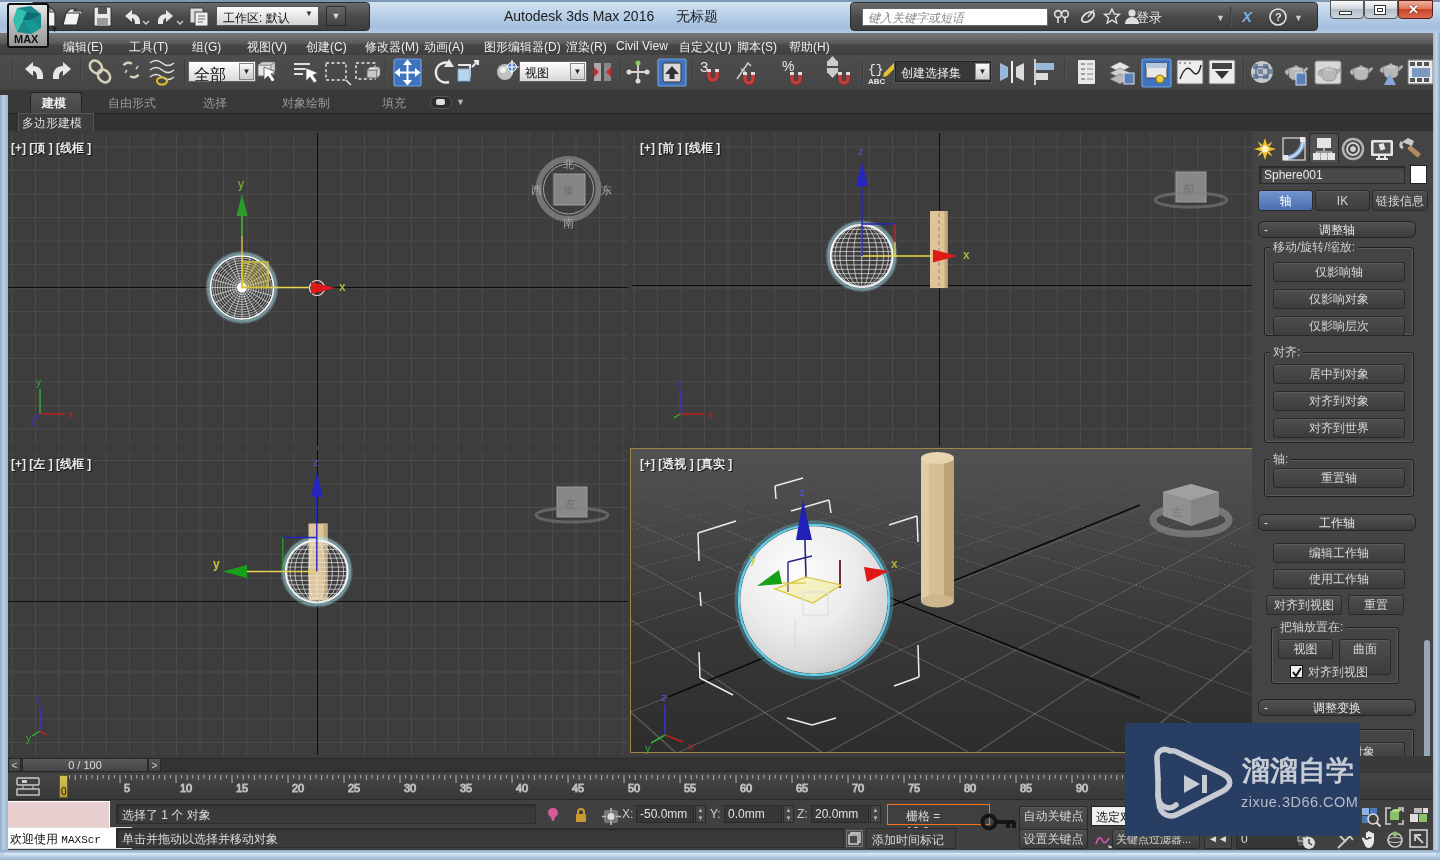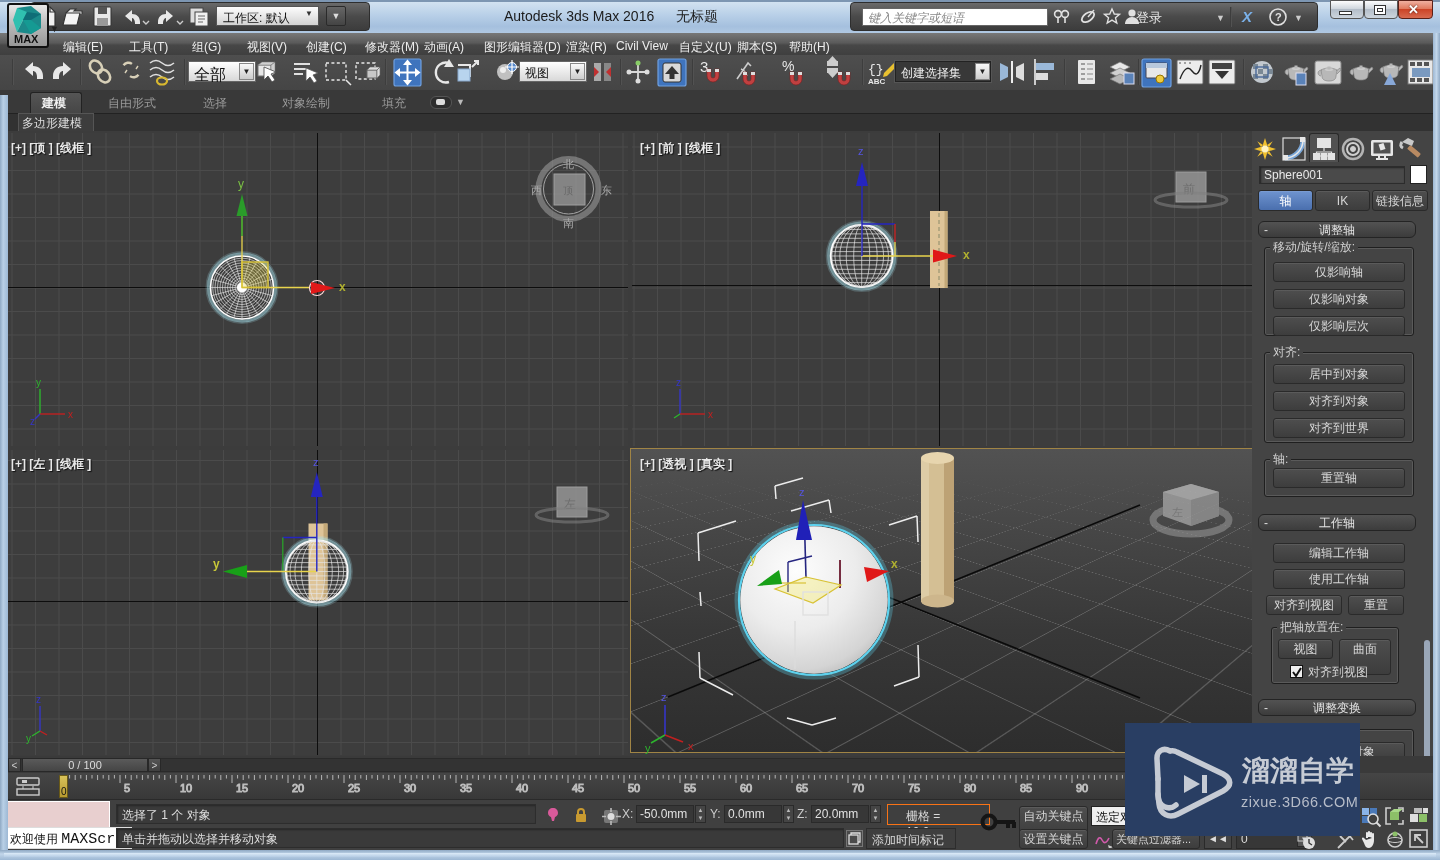--- a/index.html
+++ b/index.html
@@ -703,21 +703,21 @@
  <path d="M7 9v3m10-3v3" stroke="#ccc"></path>
     <path d="M6 3h5v3h-5z" fill="#ccc"></path>
 </svg>
 <div class="a" style="left:59px;top:775px;width:9px;height:23px;background:linear-gradient(#d8c25a,#b89a30);border:1px solid #6a5a18"></div>
 <div class="a" style="left:60px;top:786px;color:#111;font-size:10px;left:61px">0</div>
 
 <div class="a" style="left:0;top:800px;width:1434px;height:50px;background:#404040"></div>
 
 <div class="a" style="left:7px;top:801px;width:103px;height:26px;background:#e8cfcf;border:1px solid #fff;border-bottom:none"></div>
 <div class="a" style="left:7px;top:827px;width:125px;height:22px;background:#fff;border:1px solid #ddd"></div>
-<div class="a" style="left:10px;top:831px;color:#111;font-size:12px">欢迎使用 <span style="font-family:'Liberation Mono',monospace;font-size:15px">MAXScr</span></div>
+<div class="a" style="left:10px;top:831px;color:#111;font-size:12px">欢迎使用 <span style="font-family:'Liberation Mono',monospace;font-size:11px">MAXScr</span></div>
 
 <div class="a" style="left:116px;top:804px;width:420px;height:20px;background:#3a3a3a;border:1px solid #2d2d2d;box-shadow:inset 1px 1px 2px #262626"></div>
 <div class="a" style="left:122px;top:807px;color:#ddd;font-size:12px">选择了 1 个 对象</div>
 <div class="a" style="left:116px;top:828px;width:728px;height:20px;background:#3a3a3a;border:1px solid #2d2d2d;box-shadow:inset 1px 1px 2px #262626"></div>
 <div class="a" style="left:122px;top:831px;color:#ddd;font-size:12px">单击并拖动以选择并移动对象</div>
 
 <svg class="a" style="left:546px;top:806px" width="90" height="20" viewBox="0 0 90 20">
  <path d="M7 2c3 0 5 2 5 5 0 2-1.5 3.5-3 4l-1 4h-2l-1-4c-1.5-.5-3-2-3-4 0-3 2-5 5-5z" fill="#d85a9a"></path>
  <rect x="30" y="8" width="10" height="8" rx="1" fill="#c89a30"></rect>
     <path d="M32 8V6a3 3 0 0 1 6 0v2" fill="none" stroke="#c89a30" stroke-width="2"></path>

